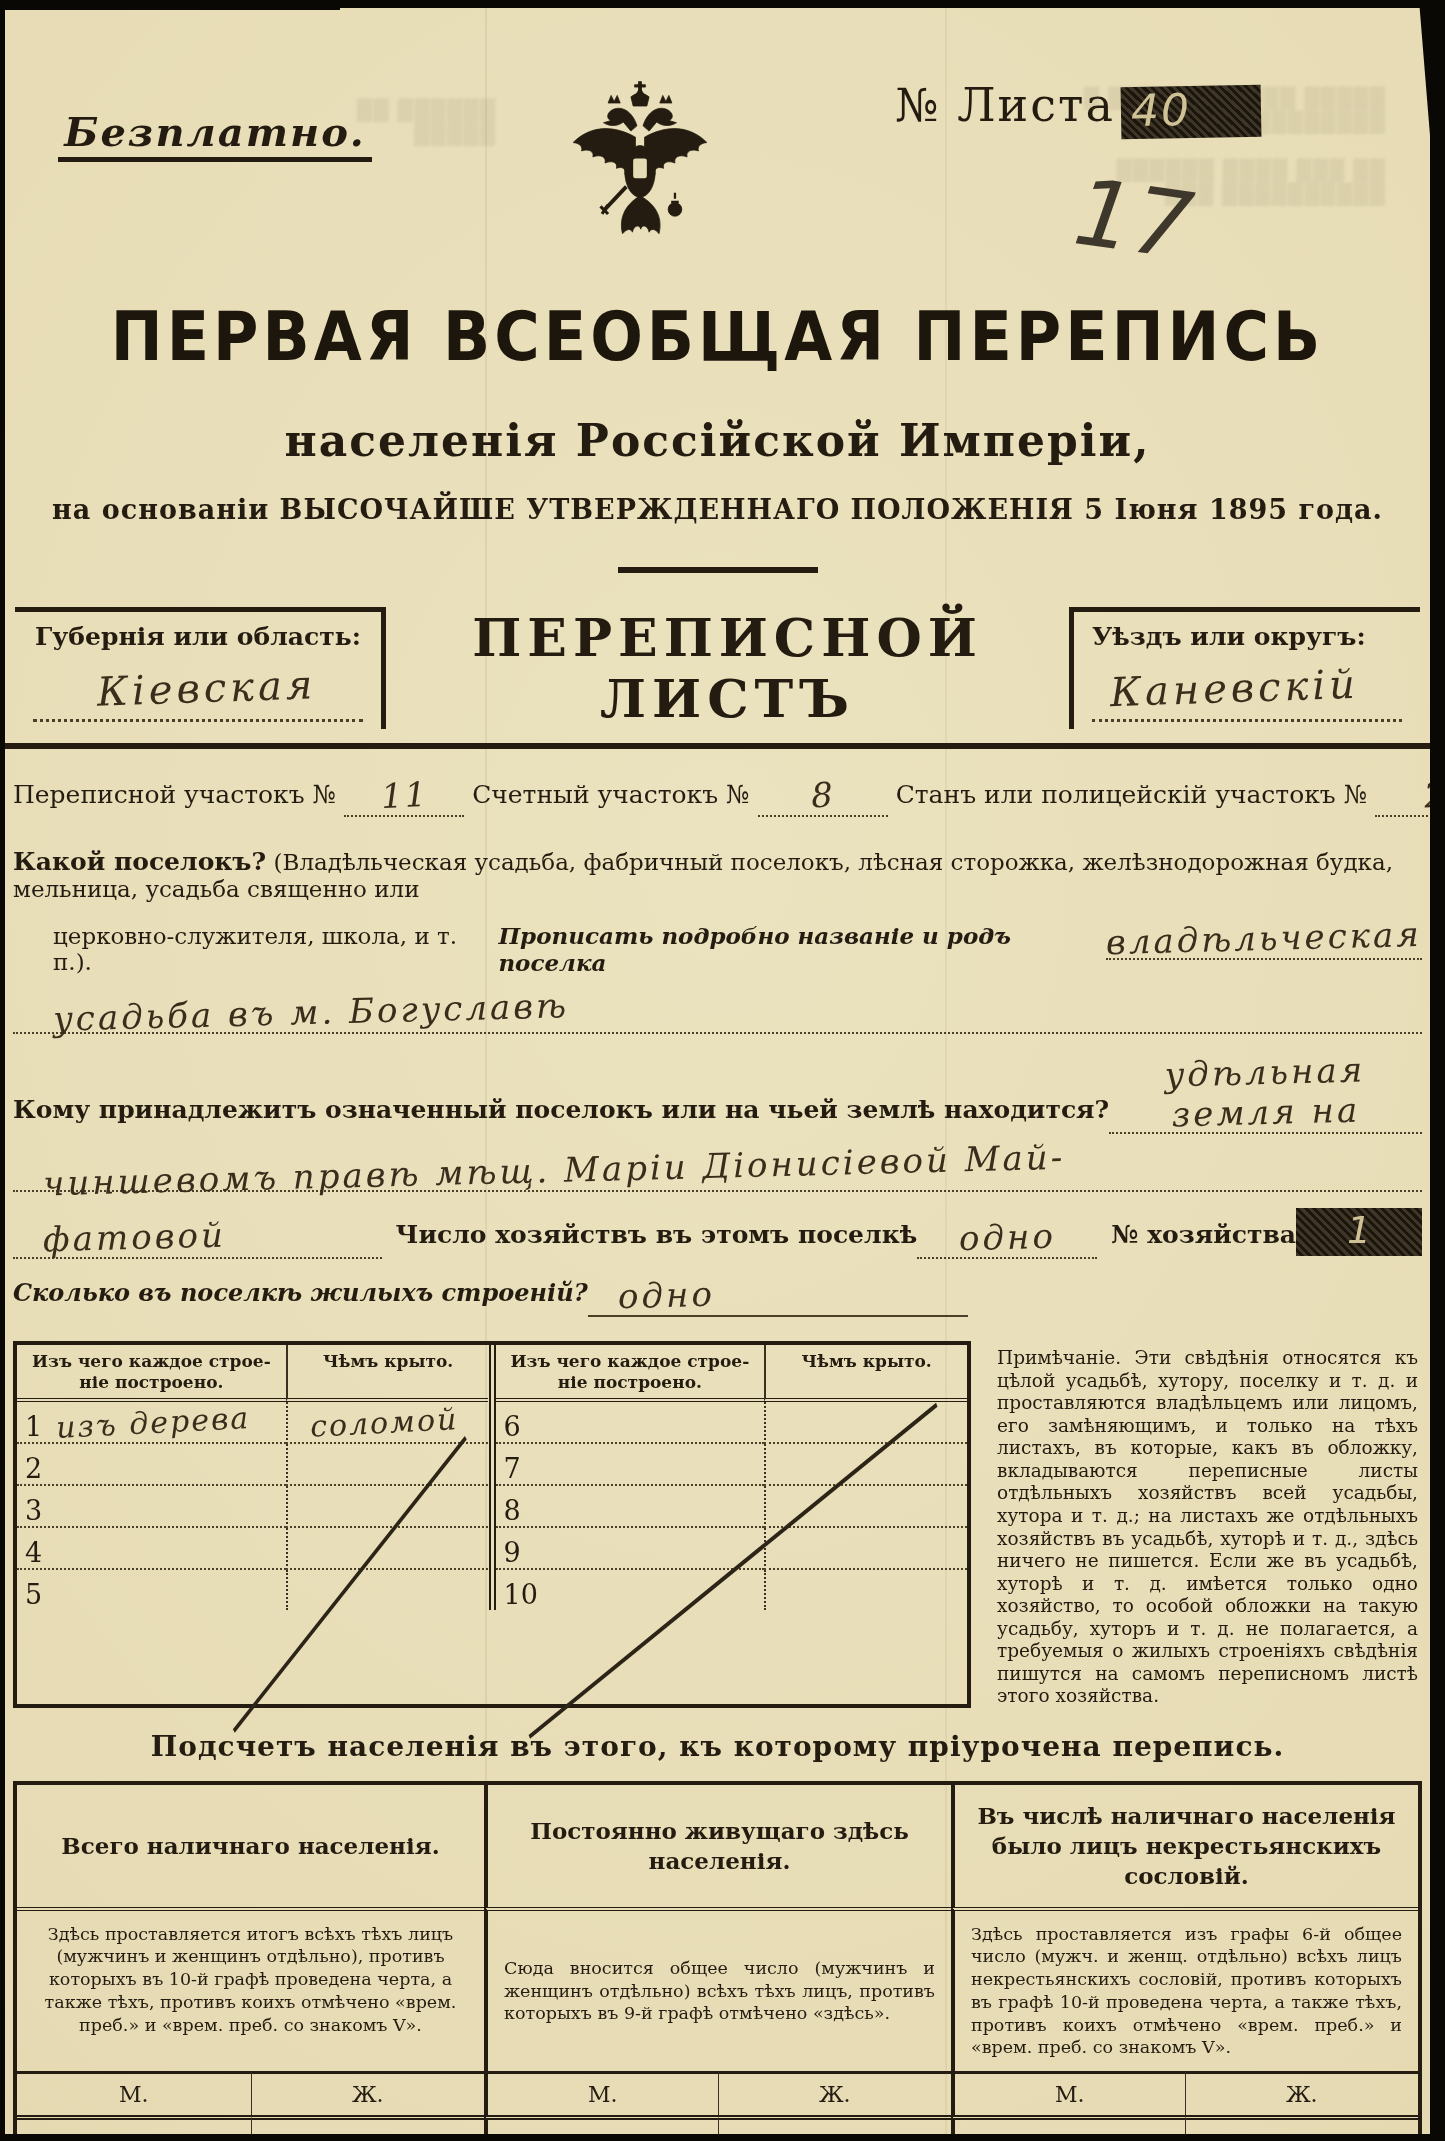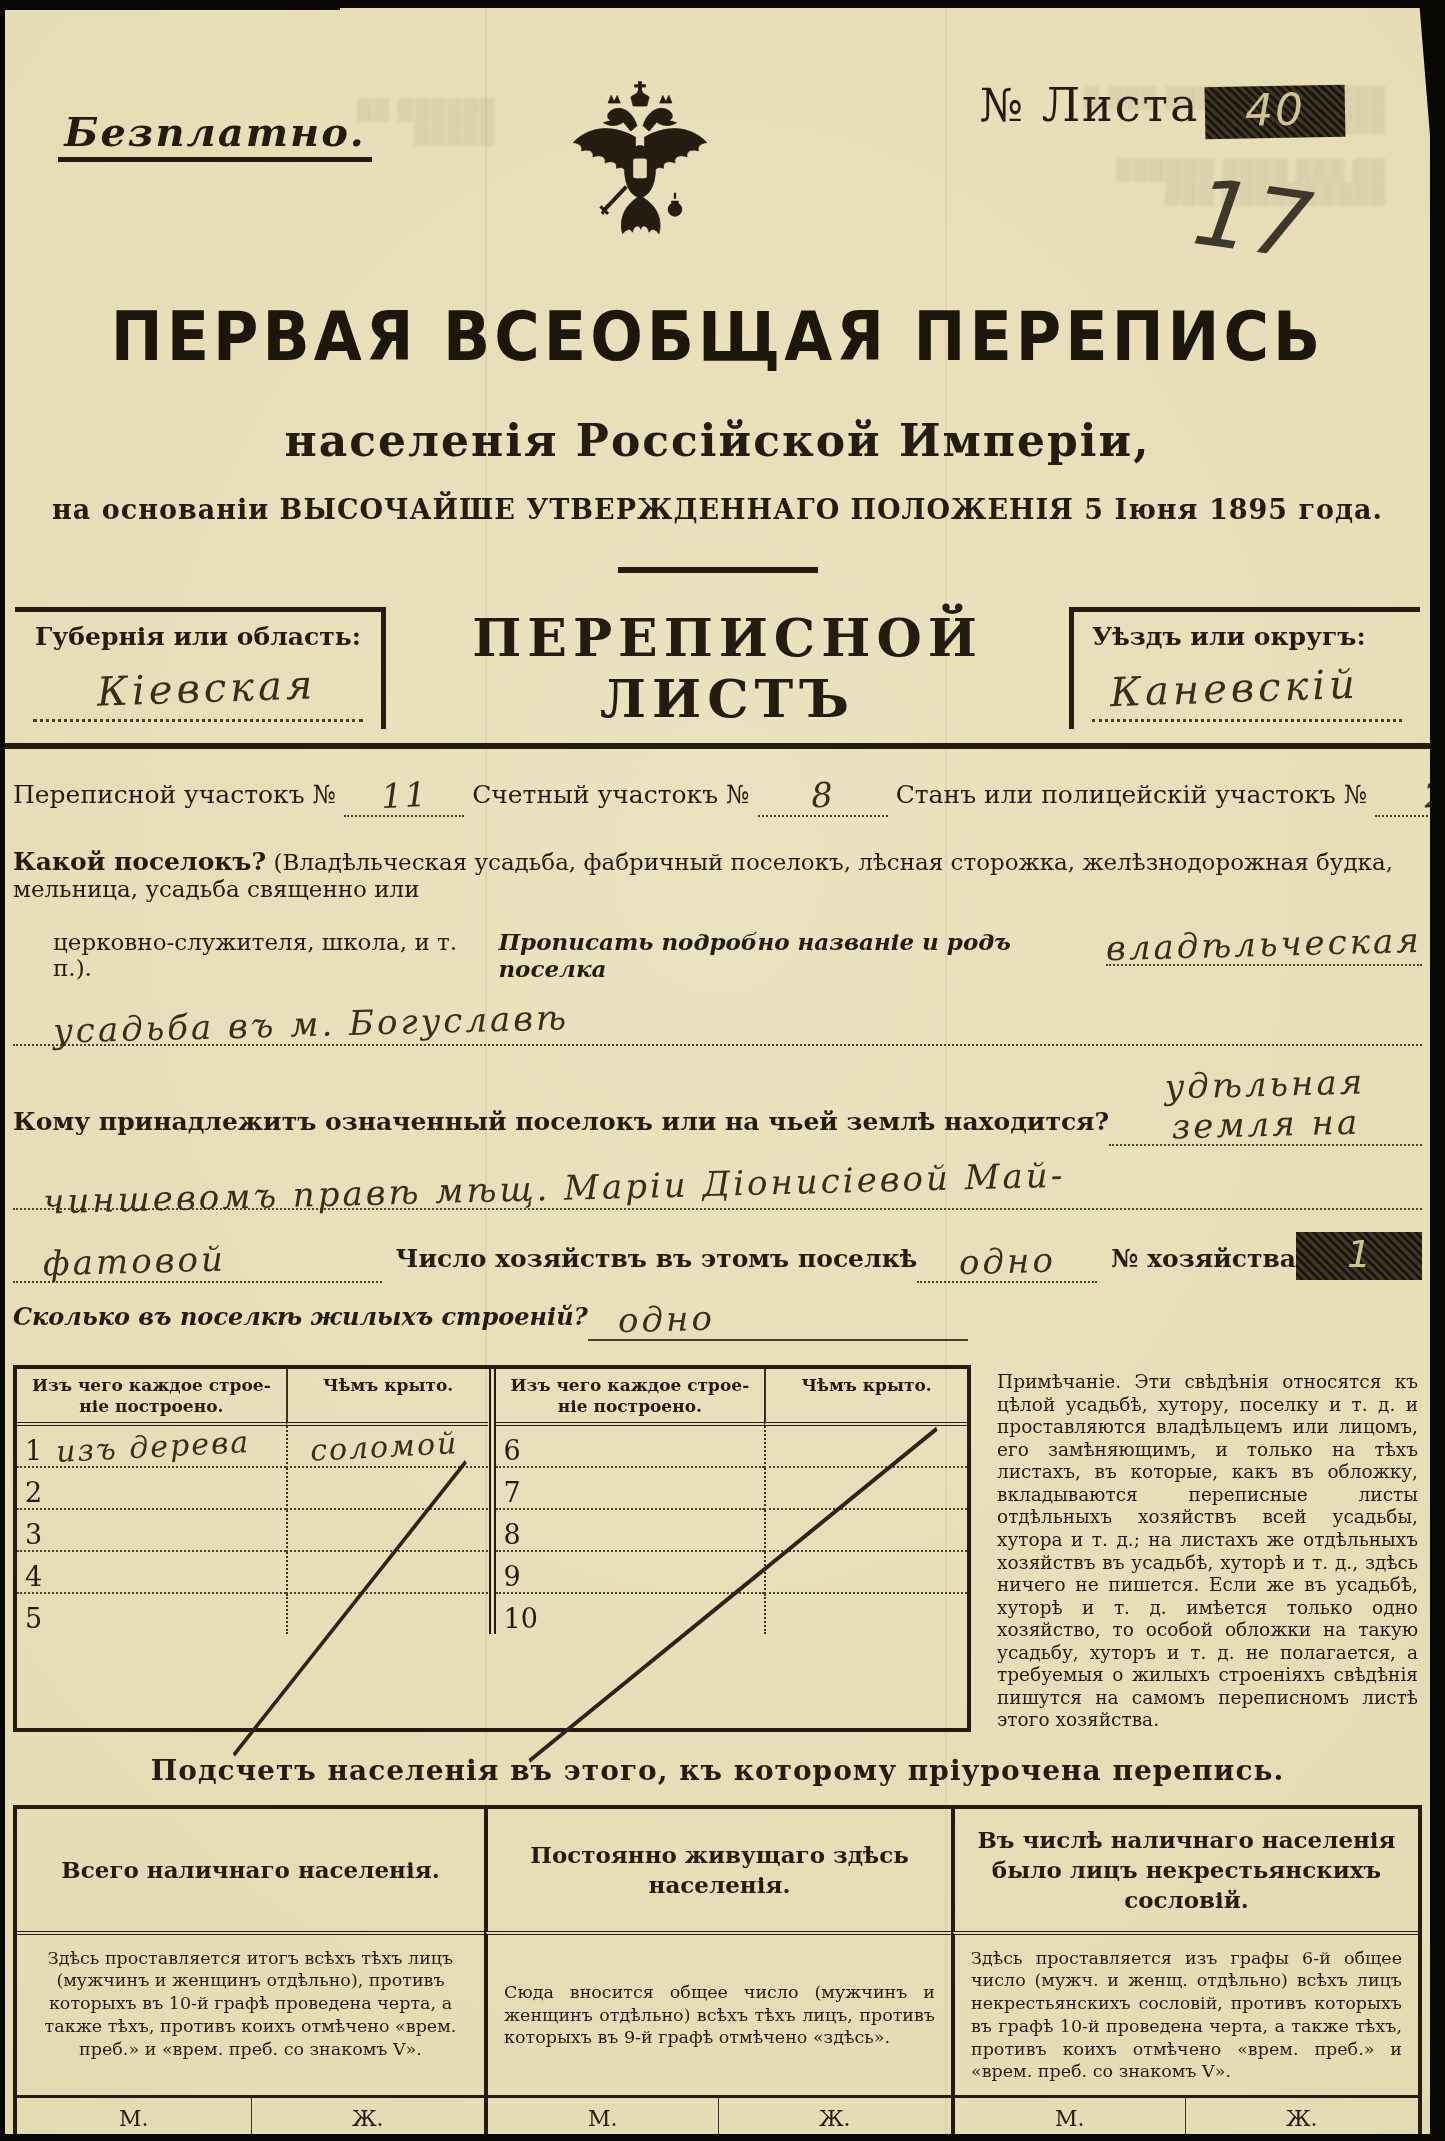--- a/index.html
+++ b/index.html
@@ -15,21 +15,21 @@
   .corner-shade{position:absolute;pointer-events:none;background:#0a0805;}
   .ghost{position:absolute;color:rgba(90,80,50,.18);filter:blur(1.5px);font-weight:bold;
          transform:scale(-1,1);font-size:20px;letter-spacing:1px;pointer-events:none;}
 
   
   .top-row{display:flex;padding-top:70px;}
   .free{width:420px;text-align:center;padding-top:30px;}
   .free-text{font-style:italic;font-weight:bold;font-size:40px;letter-spacing:2px;
              border-bottom:5px solid #241c10;padding:0 6px 2px;}
   .eagle-wrap{width:430px;text-align:center;margin-top:-8px;}
-  .sheetno{flex:1;padding-left:40px;text-align:center;}
+  .sheetno{flex:1;padding-left:40px;}
   .sheet-line{font-size:46px;letter-spacing:2px;white-space:nowrap;}
   .stamp-dark{display:inline-block;min-width:120px;margin-left:6px;padding:2px 10px 6px;
       background:
         repeating-linear-gradient(45deg, rgba(235,222,180,.16) 0 3px, transparent 3px 6px),
         #1c150c;
       color:#cfc295;font-style:italic;font-size:44px;line-height:1;vertical-align:-4px;
       font-family:"DejaVu Sans",sans-serif;transform:rotate(-1deg);}
   .hw17{font-family:"DejaVu Sans",sans-serif;font-style:italic;font-size:92px;color:#3e372b;
         transform:rotate(8deg);display:inline-block;margin:28px 0 0 180px;font-weight:200;}
 
@@ -58,21 +58,21 @@
   .precincts{font-size:25px;margin:26px 8px 0;white-space:nowrap;}
   .pre-val{font-size:34px;letter-spacing:2px;transform:rotate(-3deg);vertical-align:-4px;}
   .dotseg{display:inline-block;border-bottom:2px dotted #4a4028;text-align:center;}
 
   
   .qblock{font-size:23px;margin:0 8px;}
   .q1l1{margin-top:30px;}
   .qbold{font-weight:bold;font-size:25px;}
   .ital{font-style:italic;font-weight:bold;}
   .hw-line{font-size:34px;letter-spacing:3px;transform:rotate(-1.5deg);vertical-align:-6px;}
-  .row-flex{display:flex;align-items:baseline;margin-top:22px;}
+  .row-flex{display:flex;align-items:baseline;margin-top:16px;}
   .stamp-small{display:inline-block;min-width:110px;padding:0 8px 4px;
       background:repeating-linear-gradient(45deg, rgba(235,222,180,.16) 0 3px, transparent 3px 6px),#1c150c;
       color:#cfc295;font-style:italic;font-size:38px;font-family:"DejaVu Sans",sans-serif;
       text-align:center;vertical-align:-8px;}
 
   
   .bt-area{display:flex;margin:24px 8px 0;}
   .bt-wrap{position:relative;width:950px;border:4px solid #241c10;}
   .bt-grid{display:flex;}
   .bt-half{flex:1;display:grid;grid-template-columns:57% 43%;}

